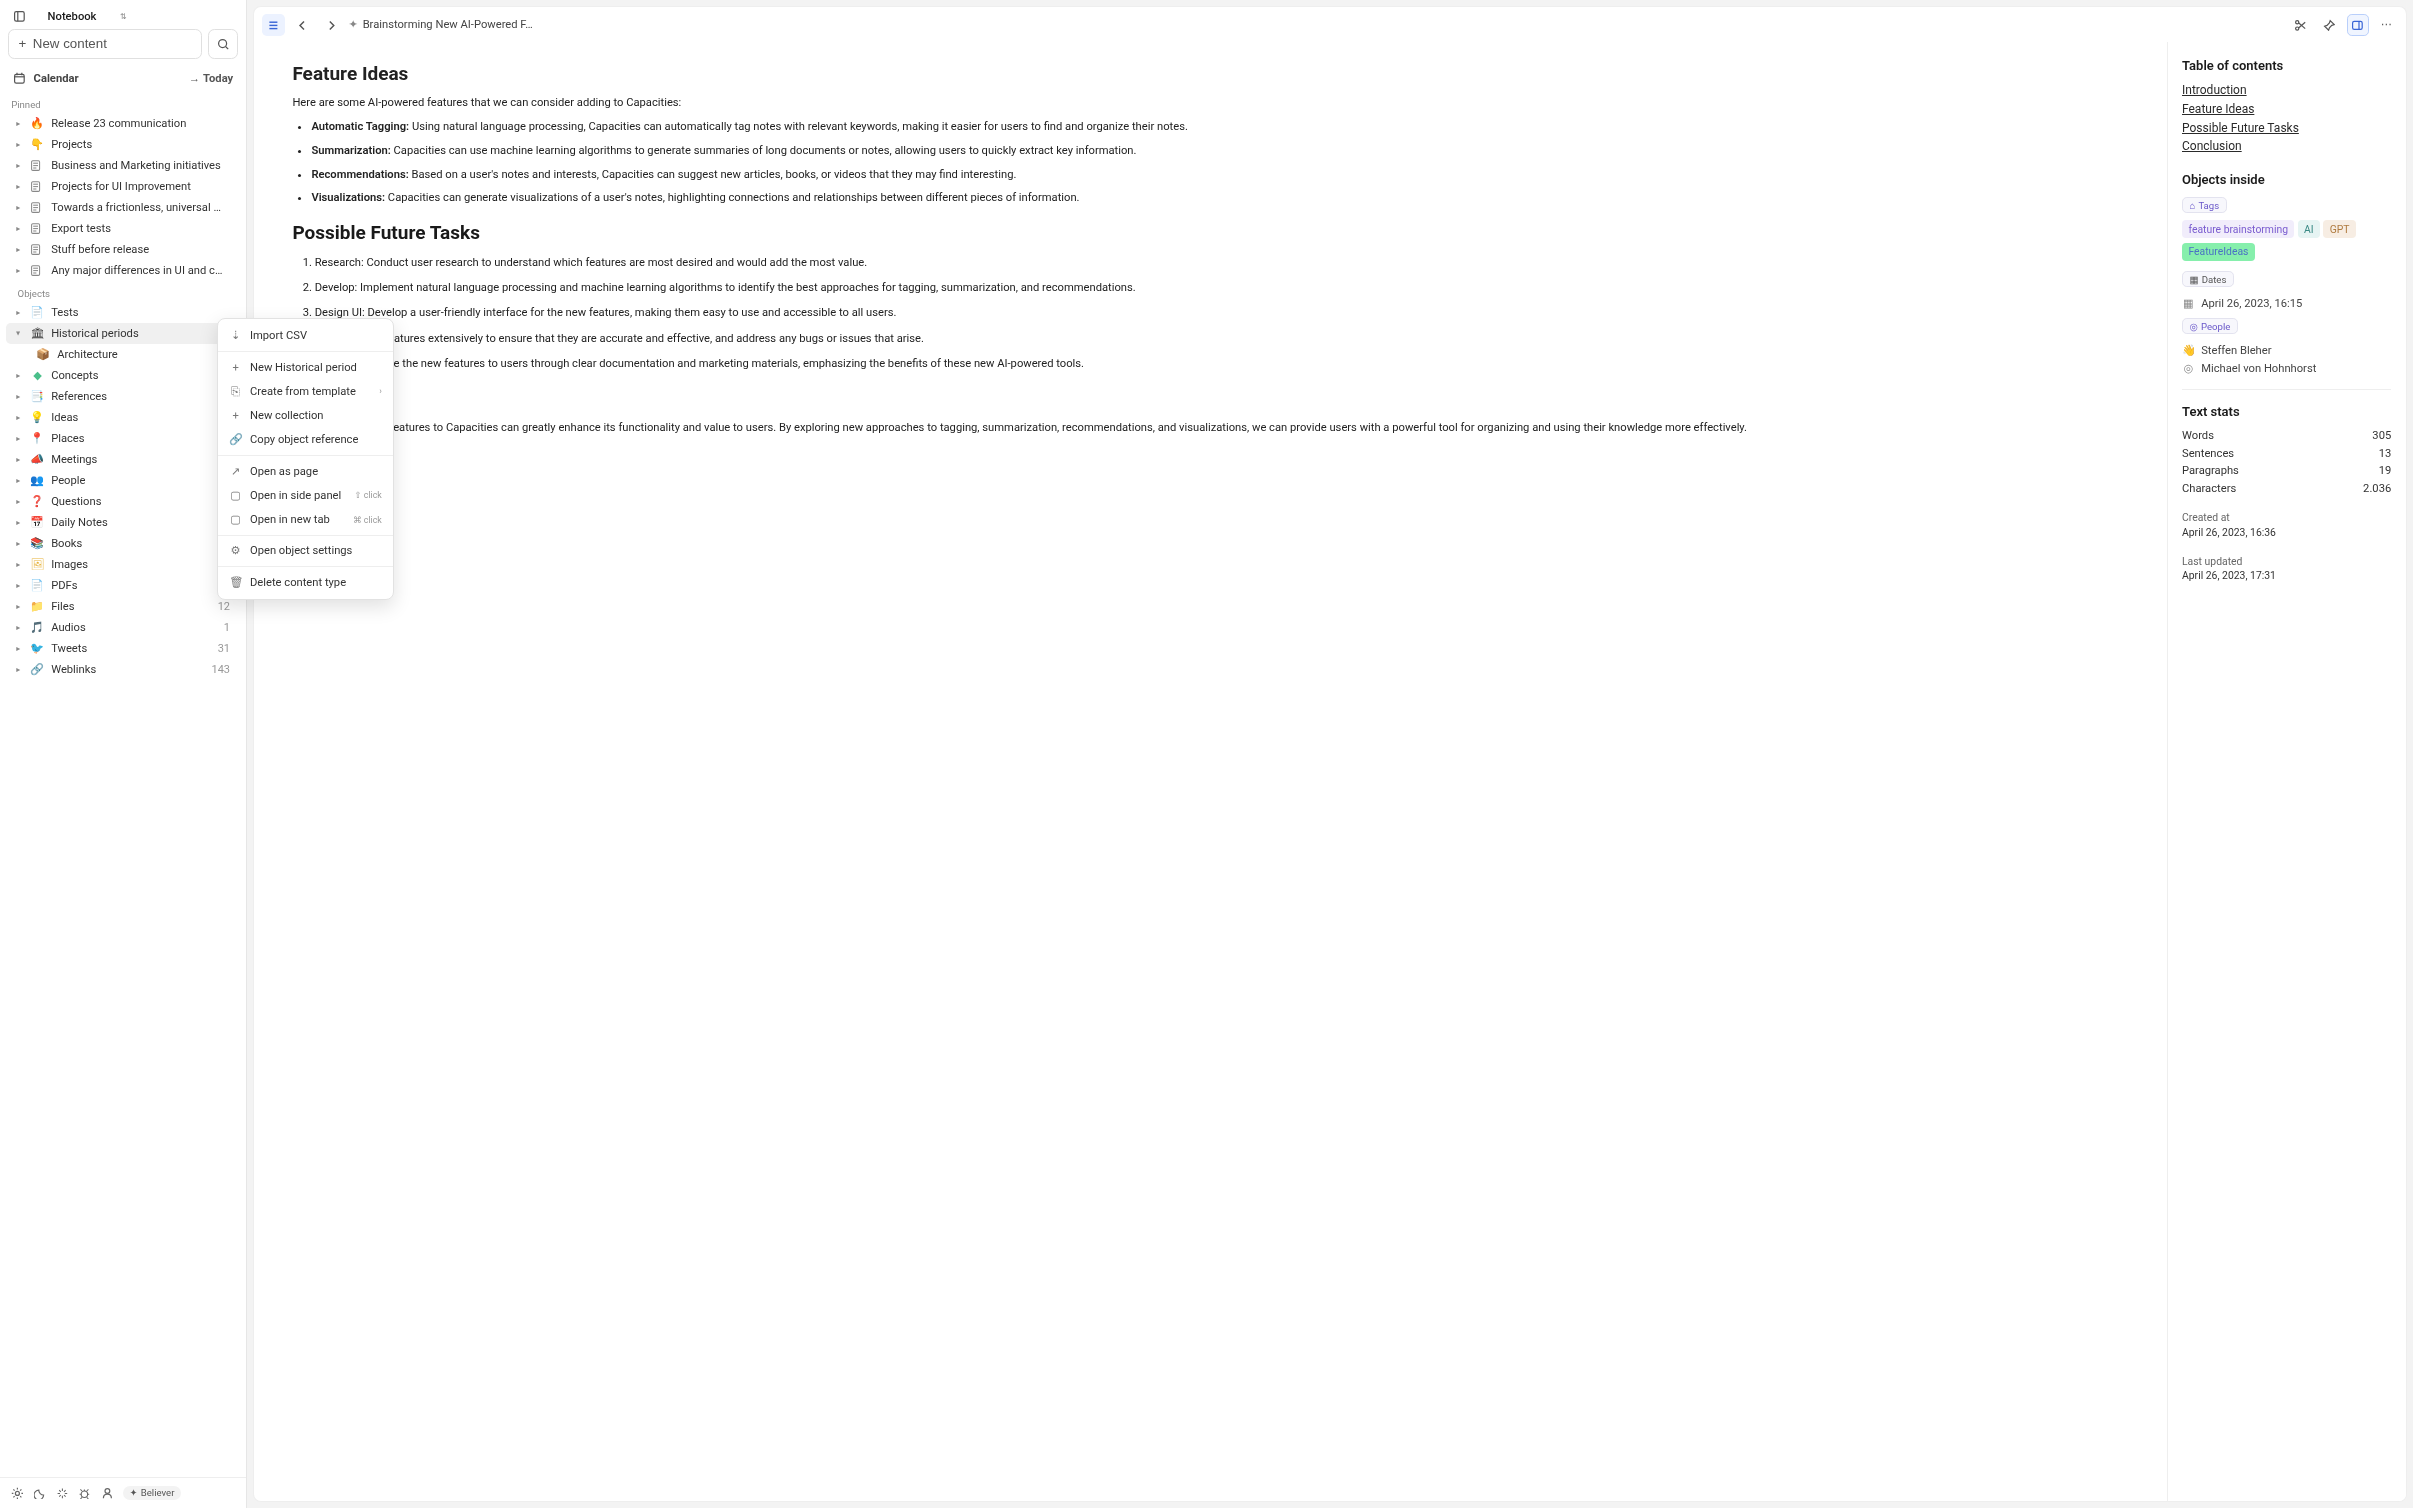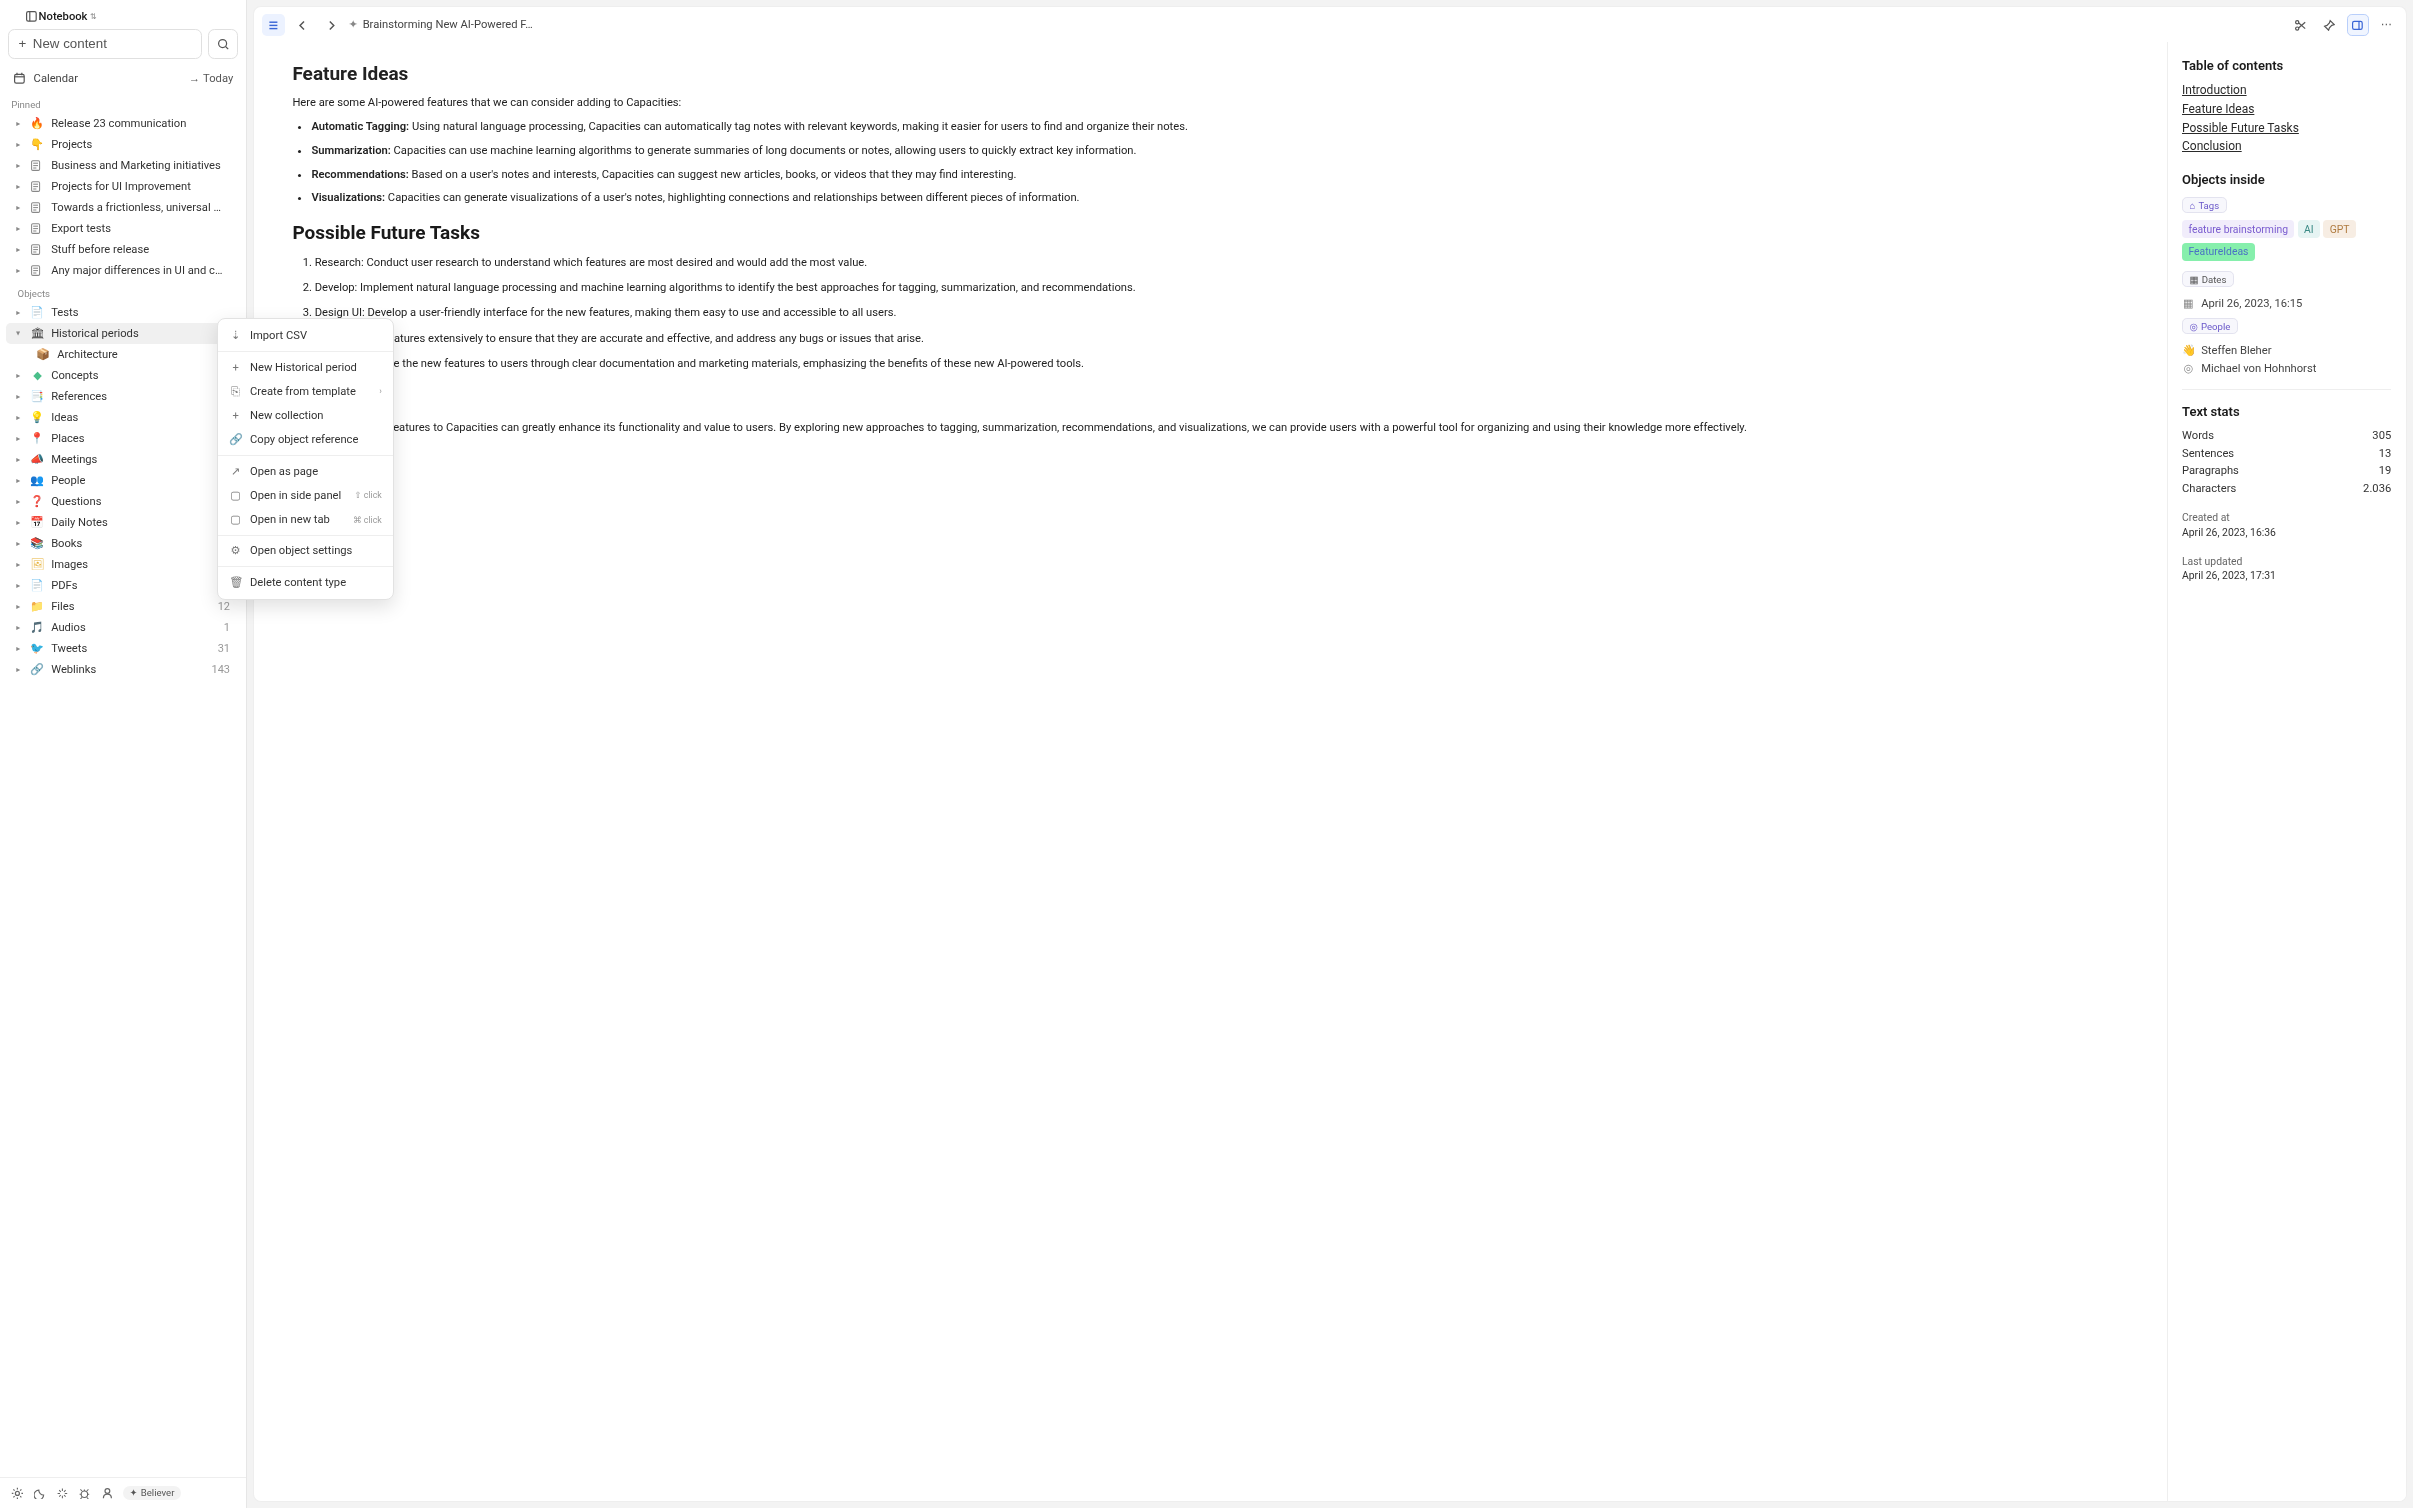--- a/index.html
+++ b/index.html
@@ -1,27 +1,27 @@
 <!DOCTYPE html>
 <html><head>
 <meta charset="utf-8">
 <style>
 * { box-sizing: border-box; margin: 0; padding: 0; }
 html, body { height: 100%; font-family: -apple-system, BlinkMacSystemFont, "Segoe UI", Roboto, sans-serif; font-size: 11.2px; color: #1a1a1a; background: #fff; }
 body { display: flex; }
 
 
 .sidebar { width: 247px; min-width: 247px; height: 100vh; display: flex; flex-direction: column; background: #fff; border-right: 0.8px solid #e6e6e6; }
-.sb-header { display: flex; align-items: center; gap: 1px; padding: 9.6px 12.8px 6.4px; font-weight: 500; margin-left: 12px; }
+.sb-header { display: flex; align-items: center; gap: 22px; padding: 9.6px 12.8px 6.4px; font-weight: 500; }
 .sb-header .notebook-icon { width: 12.8px; height: 12.8px; }
 .sb-header .updown { font-size: 8px; color: #888; margin-left: 1.6px; }
 .sb-row-new { display: flex; gap: 6.4px; padding: 0 8px 6.4px; }
 .new-content-btn { flex: 1; display: flex; align-items: center; gap: 6.4px; border: 0.8px solid #e0e0e0; border-radius: 6.4px; padding: 6.4px 9.6px; background: #fff; color: #555; cursor: pointer; }
 .search-btn { width: 30px; height: 30px; border: 0.8px solid #e0e0e0; border-radius: 6.4px; background: #fff; display: flex; align-items: center; justify-content: center; color: #555; cursor: pointer; }
-.calendar-row { display: flex; align-items: flex-start; justify-content: space-between; padding: 6.4px 12.8px 8px; color: #444; }
+.calendar-row { display: flex; align-items: flex-start; justify-content: space-between; padding: 6.4px 12.8px 8px; color: #444; font-weight: bold; }
 .calendar-row .left { display: flex; align-items: center; gap: 8px; }
 .calendar-row .today { display: flex; align-items: center; gap: 3.2px; color: #555; }
 
 .sb-section-label { padding: 6.4px 11.2px 3.2px; color: #888; font-size: 9.6px; }
 .sb-list { flex: 1; overflow-y: auto; padding: 0 6.4px; }
 .sb-item { display: flex; align-items: center; gap: 6.4px; padding: 4px 6.4px; border-radius: 4.8px; cursor: pointer; color: #333; }
 .sb-item.active { background: #f0f0f0; }
 .sb-item .chev { width: 11.2px; text-align: center; color: #888; font-size: 8px; }
 .sb-item .chev.down { transform: rotate(90deg); display:inline-block; }
 .sb-item .ico { width: 14.4px; text-align: center; }

